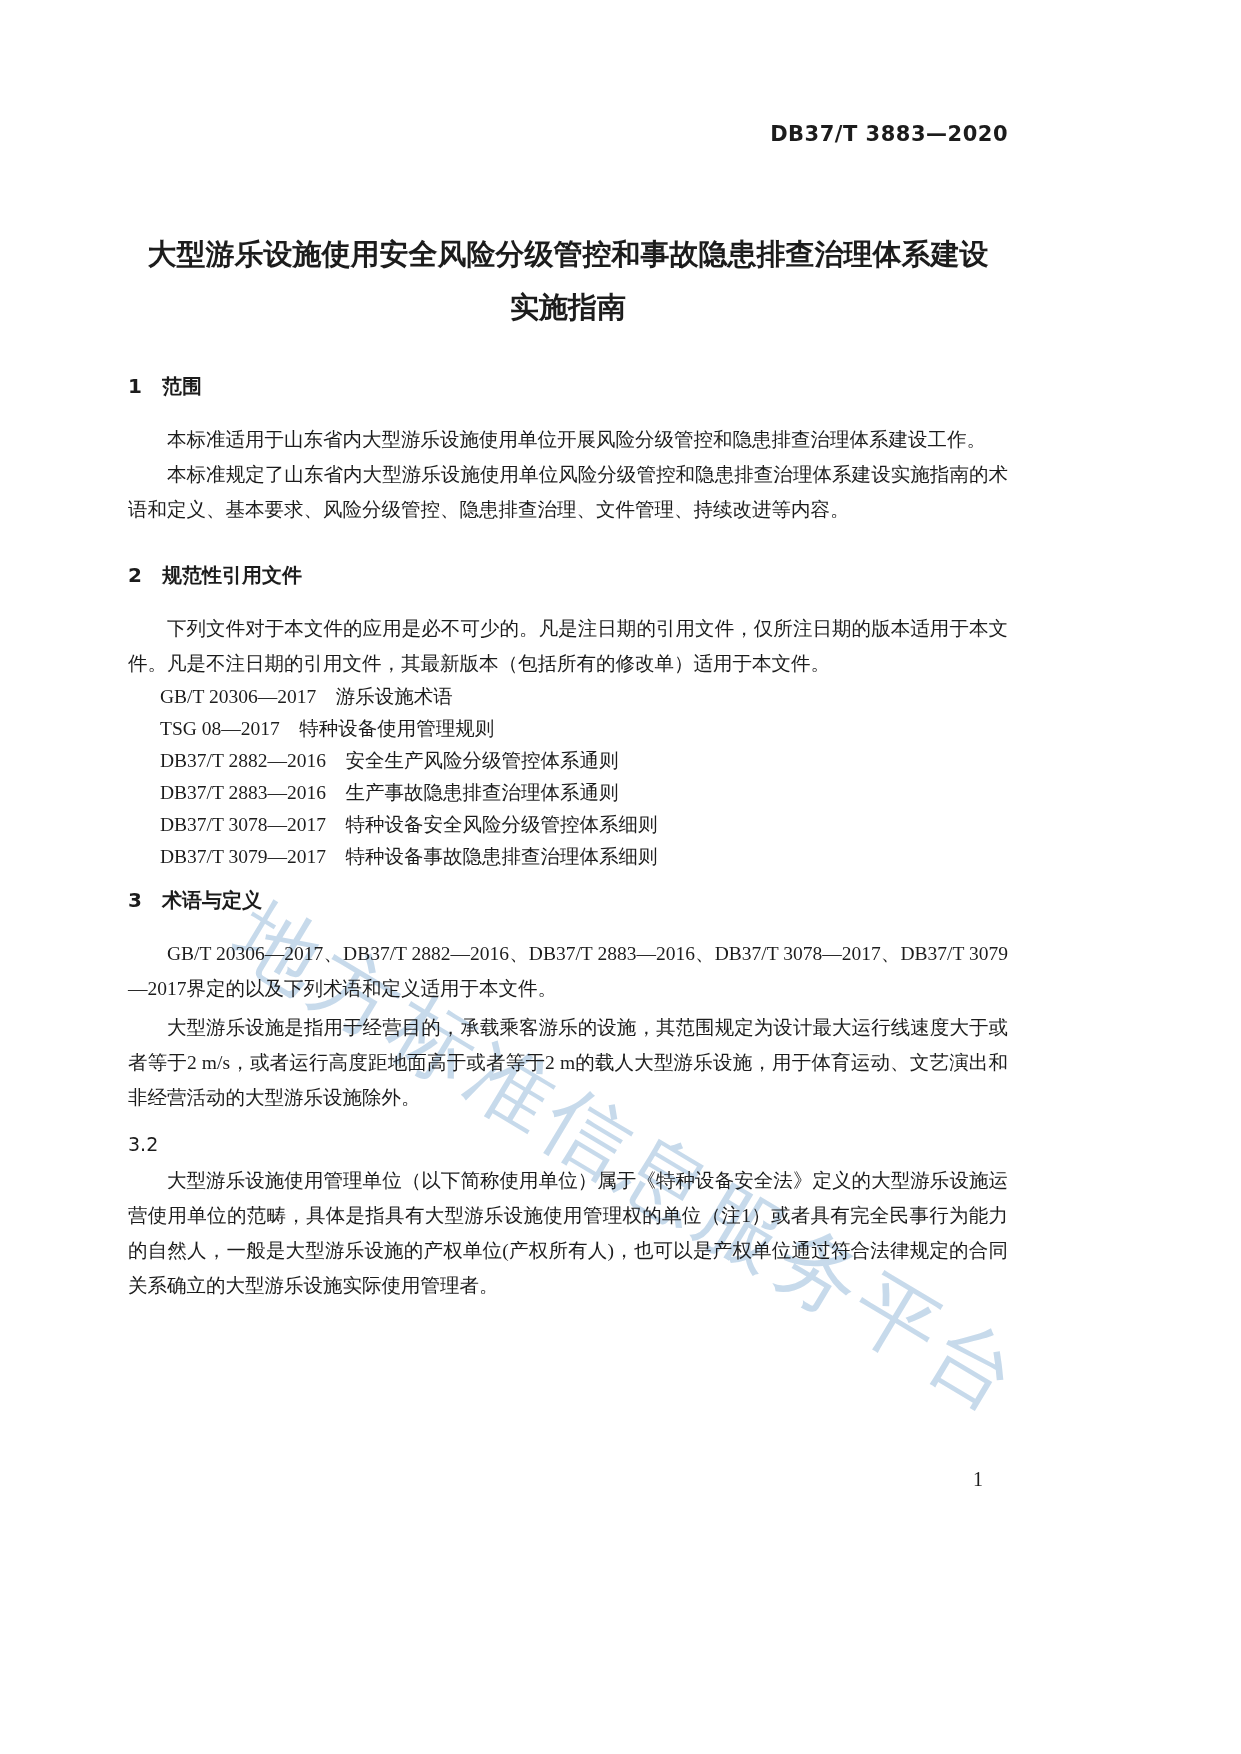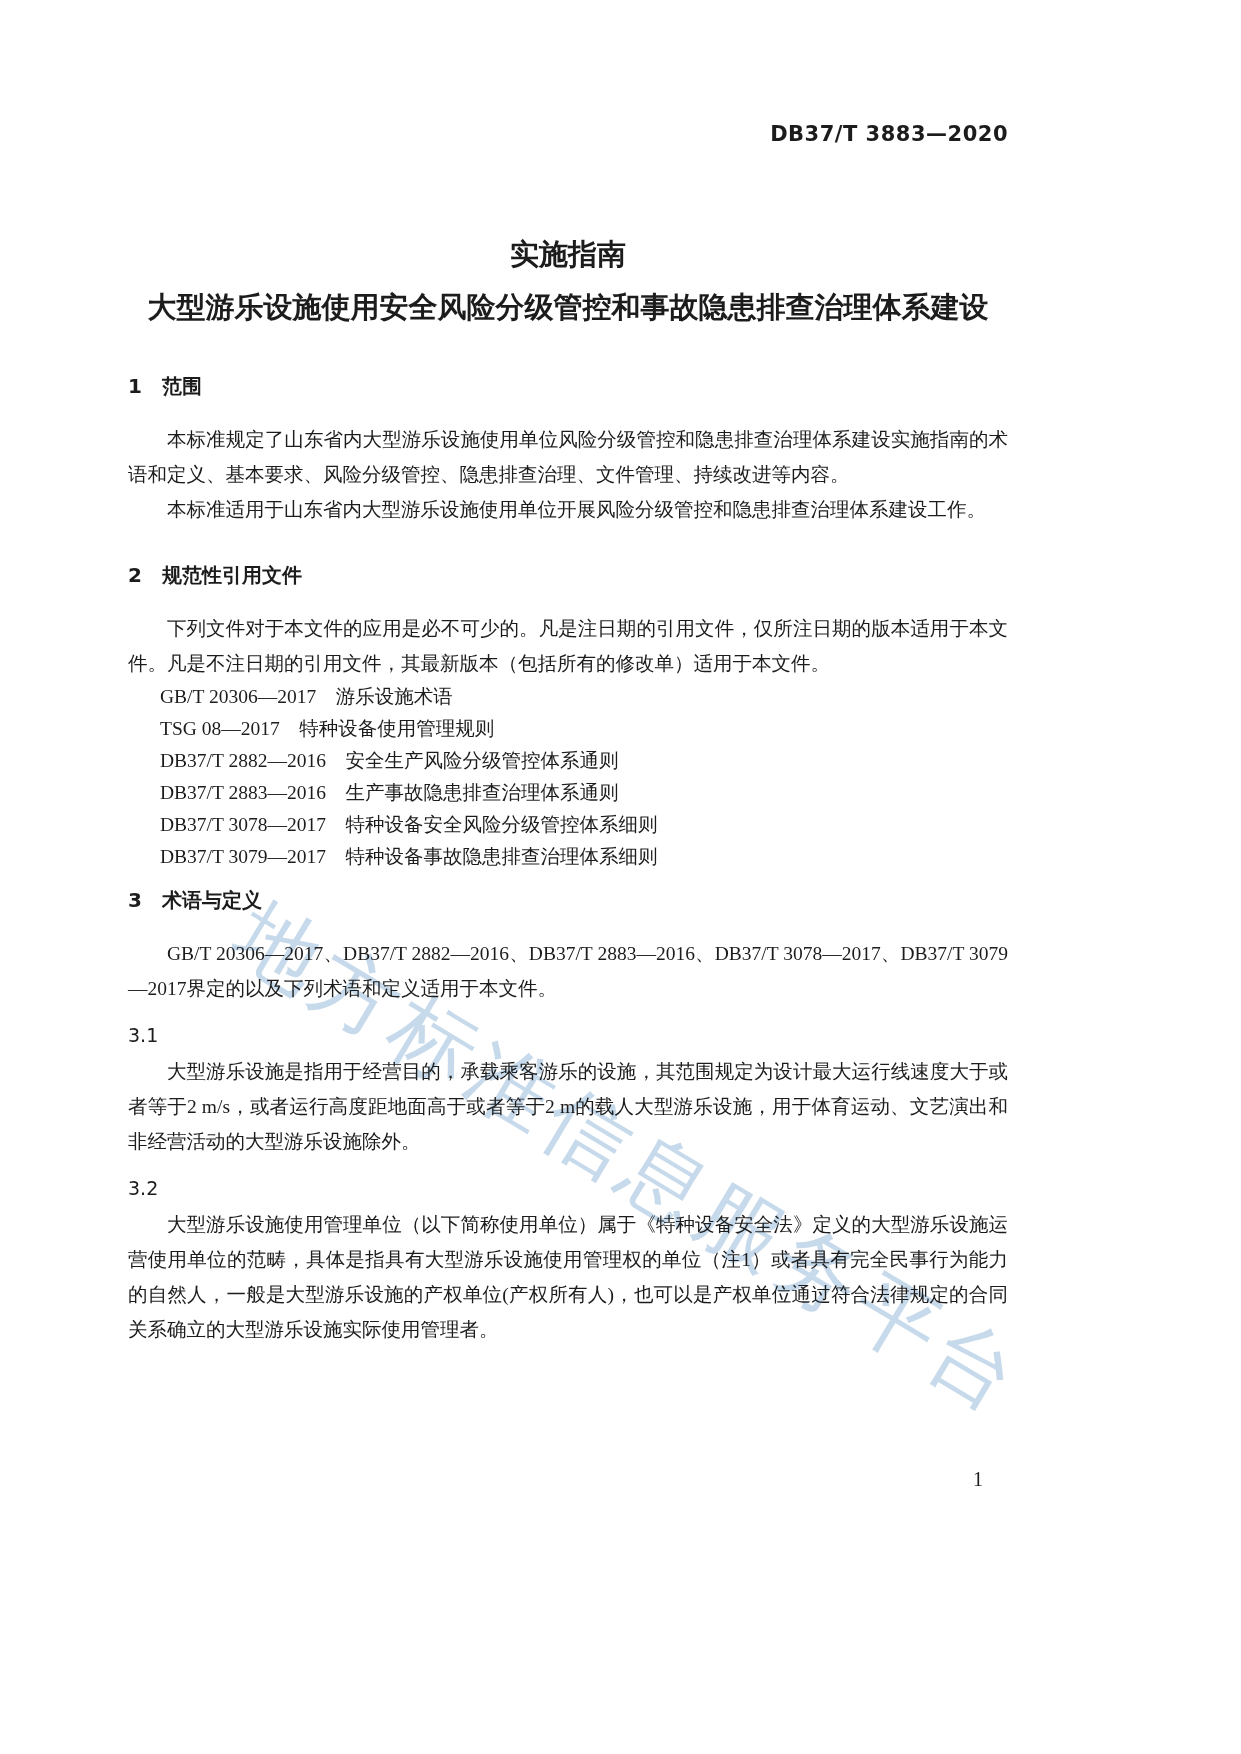--- a/index.html
+++ b/index.html
@@ -109,43 +109,42 @@
 
 <div class="page">
 
   <div class="watermark">地方标准信息服务平台</div>
 
   <div class="content">
 
     <p class="doc-number">DB37/T 3883—2020</p>
 
     <h1 class="doc-title">
+      <span>大型游乐设施使用安全风险分级管控和事故隐患排查治理体系建设</span>
       <span>实施指南</span>
-      <span>大型游乐设施使用安全风险分级管控和事故隐患排查治理体系建设</span>
     </h1>
 
     <h2 class="sec-heading s1">1　范围</h2>
+    <p class="para">本标准适用于山东省内大型游乐设施使用单位开展风险分级管控和隐患排查治理体系建设工作。</p>
     <p class="para">本标准规定了山东省内大型游乐设施使用单位风险分级管控和隐患排查治理体系建设实施指南的术语和定义、基本要求、风险分级管控、隐患排查治理、文件管理、持续改进等内容。</p>
-    <p class="para">本标准适用于山东省内大型游乐设施使用单位开展风险分级管控和隐患排查治理体系建设工作。</p>
 
     <h2 class="sec-heading s2">2　规范性引用文件</h2>
     <p class="para">下列文件对于本文件的应用是必不可少的。凡是注日期的引用文件，仅所注日期的版本适用于本文件。凡是不注日期的引用文件，其最新版本（包括所有的修改单）适用于本文件。</p>
     <div class="ref-list">
       <div class="ref-item">GB/T 20306—2017　游乐设施术语</div>
       <div class="ref-item">TSG 08—2017　特种设备使用管理规则</div>
       <div class="ref-item">DB37/T 2882—2016　安全生产风险分级管控体系通则</div>
       <div class="ref-item">DB37/T 2883—2016　生产事故隐患排查治理体系通则</div>
       <div class="ref-item">DB37/T 3078—2017　特种设备安全风险分级管控体系细则</div>
       <div class="ref-item">DB37/T 3079—2017　特种设备事故隐患排查治理体系细则</div>
     </div>
 
     <h2 class="sec-heading s3">3　术语与定义</h2>
     <p class="para">GB/T 20306—2017、DB37/T 2882—2016、DB37/T 2883—2016、DB37/T 3078—2017、DB37/T 3079—2017界定的以及下列术语和定义适用于本文件。</p>
 
-    <p class="sub-num">3.1</p>
     <p class="para term-def">大型游乐设施是指用于经营目的，承载乘客游乐的设施，其范围规定为设计最大运行线速度大于或者等于2 m/s，或者运行高度距地面高于或者等于2 m的载人大型游乐设施，用于体育运动、文艺演出和非经营活动的大型游乐设施除外。</p>
 
     <p class="sub-num">3.2</p>
     <p class="para term-def">大型游乐设施使用管理单位（以下简称使用单位）属于《特种设备安全法》定义的大型游乐设施运营使用单位的范畴，具体是指具有大型游乐设施使用管理权的单位（注1）或者具有完全民事行为能力的自然人，一般是大型游乐设施的产权单位(产权所有人)，也可以是产权单位通过符合法律规定的合同关系确立的大型游乐设施实际使用管理者。</p>
 
   </div>
 
   <div class="page-number">1</div>
 
 </div>

